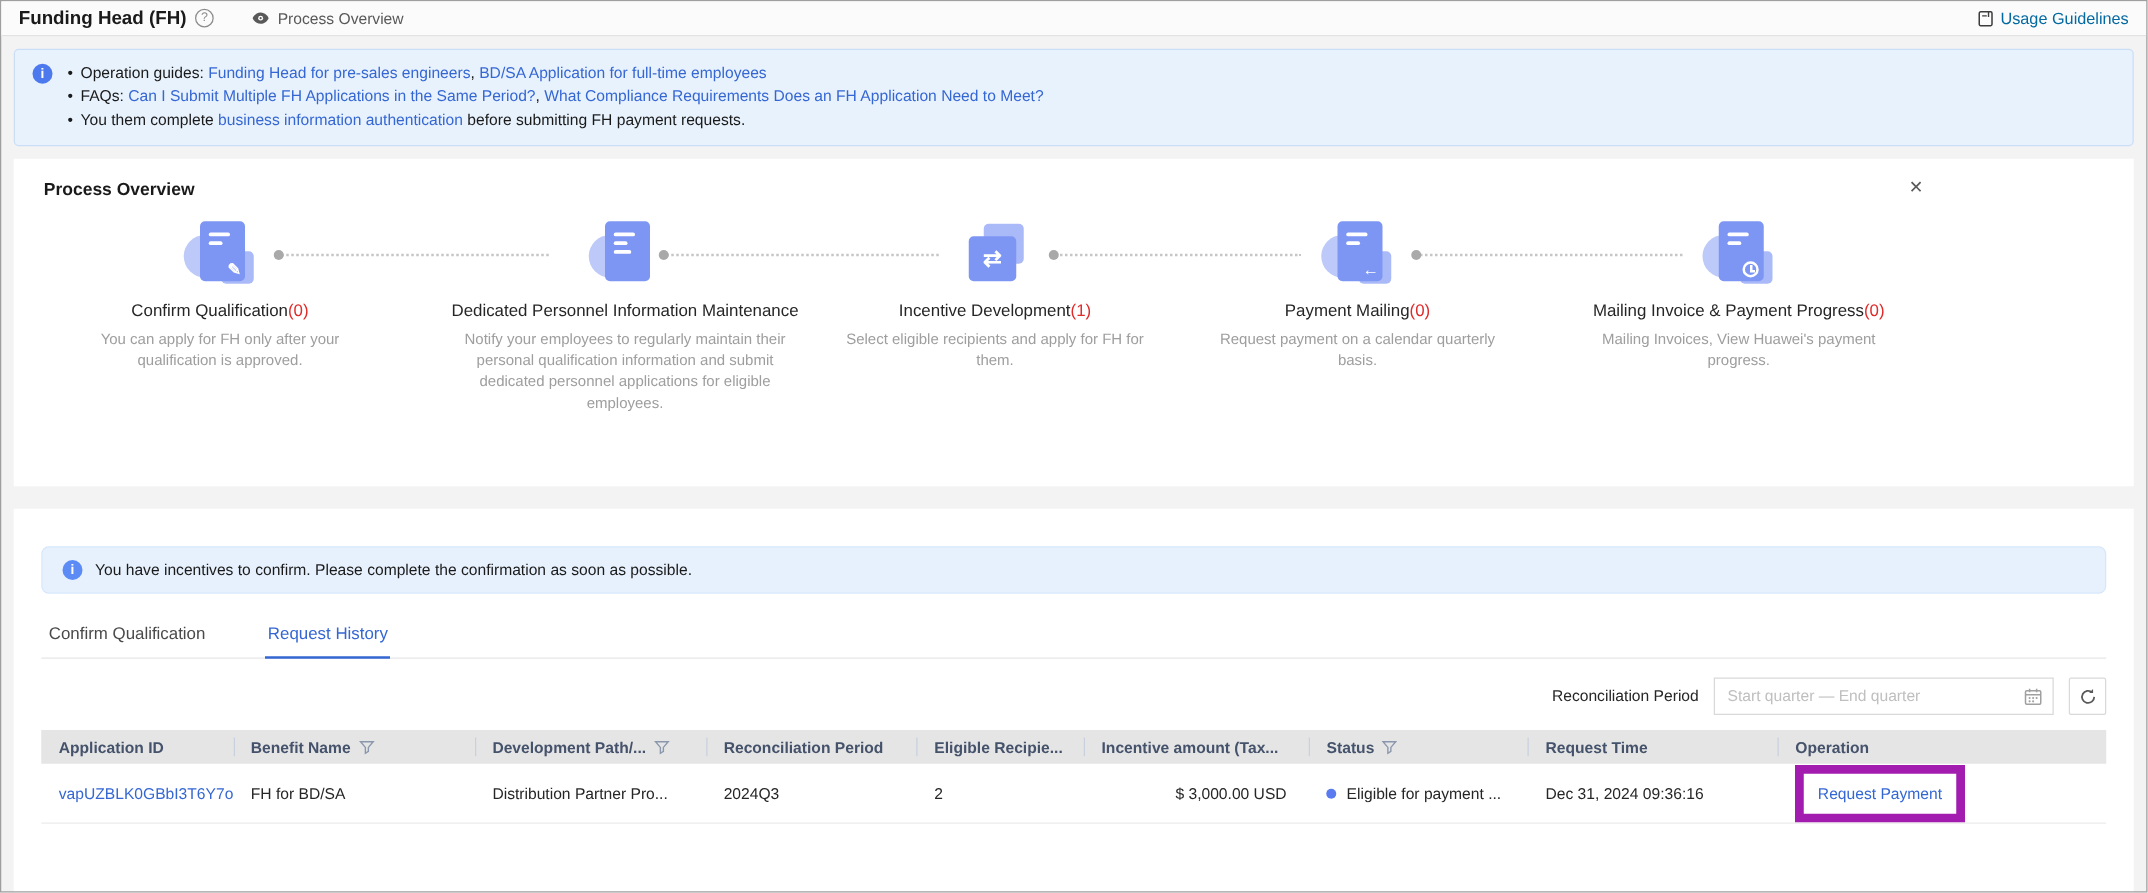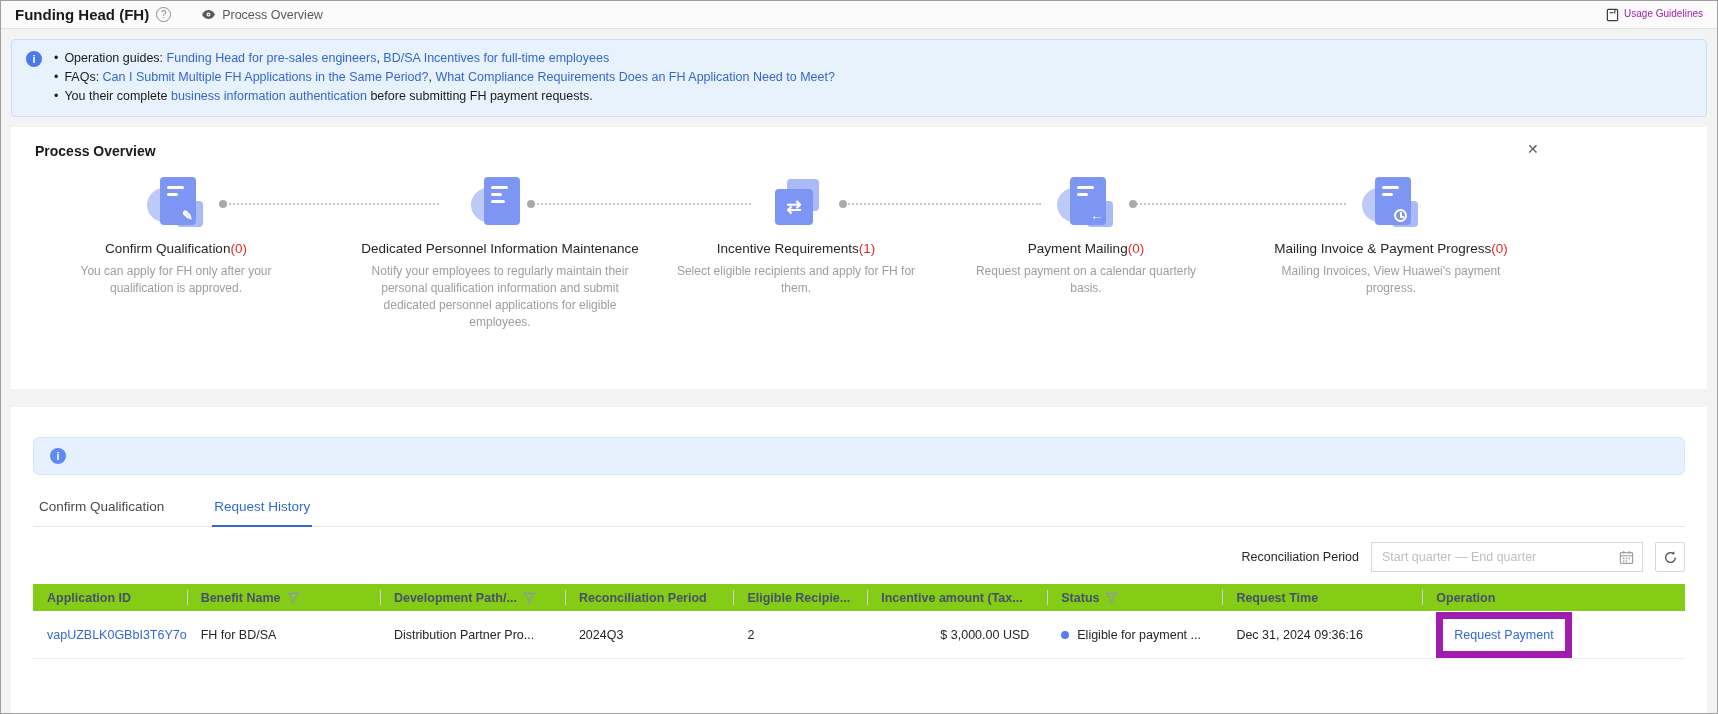--- a/index.html
+++ b/index.html
@@ -21,21 +21,21 @@
     display:flex; align-items:center; padding:0 14px;
   }
   .topbar .title { font-size:15px; font-weight:bold; color:#1a1a1a; }
   .help-circle {
     width:15px; height:15px; border:1px solid #8c8c8c; border-radius:50%;
     color:#8c8c8c; font-size:10px; line-height:13px; text-align:center;
     margin-left:7px; display:inline-block;
   }
   .view-toggle { display:flex; align-items:center; gap:6px; margin-left:30px; color:#595959; font-size:12.5px; cursor:pointer; }
   .spacer { flex:1; }
-  .usage { display:flex; gap:5px; font-size:10px; color:#a21caf; cursor:pointer; }
+  .usage { display:flex; align-items:center; gap:5px; font-size:13px; color:#0369a1; cursor:pointer; }
 
   
   .notice-wrap { padding:10px 10px 0; }
   .notice-banner {
     background:#e8f2fd; border:1px solid #cadef7; border-radius:4px;
     padding:9px 16px 10px 14px; position:relative;
   }
   .notice-banner .info-dot { position:absolute; left:14px; top:11px; }
   .info-dot {
     width:16px; height:16px; border-radius:50%; background:#4d79ef; color:#fff;
@@ -122,21 +122,21 @@
     flex:1; border:none; outline:none; font-size:12.5px; color:#262626;
     font-family:"Liberation Sans", sans-serif; background:transparent;
   }
   .range-input input::placeholder { color:#bfbfbf; }
   .refresh-btn {
     width:30px; height:30px; border:1px solid #d9d9d9; border-radius:2px; background:#fff;
     display:flex; align-items:center; justify-content:center; color:#595959; cursor:pointer;
   }
 
   
-  .t-head { display:flex; background:#84cc16; height:27px; align-items:center; }
+  .t-head { display:flex; background:#e5e5e5; height:27px; align-items:center; }
   .th {
     font-size:12.5px; font-weight:bold; color:#45526b; padding-left:14px;
     display:flex; align-items:center; gap:6px; position:relative; height:100%;
   }
   .th + .th::before {
     content:""; position:absolute; left:0; top:6px; width:1px; height:15px; background:#c9d1de;
   }
   .t-row { display:flex; align-items:center; height:48px; border-bottom:1px solid #ececec; }
   .td { font-size:12.5px; color:#262626; padding-left:14px; overflow:hidden; white-space:nowrap; }
   .c1 { width:9.3%; } .c2 { width:11.7%; } .c3 { width:11.2%; } .c4 { width:10.2%; }
@@ -175,27 +175,27 @@
     </span>
     <span>Usage Guidelines</span>
   </span>
 </div>
 
 <div class="notice-wrap">
   <div class="notice-banner">
     <i class="info-dot">i</i>
     <div class="notice-lines">
       <div class="nline">
-        <span class="bullet">•</span><span>Operation guides: </span><a class="link">Funding Head for pre-sales engineers</a><span>, </span><a class="link">BD/SA Incentives for full-time employees</a>
+        <span class="bullet">•</span><span>Operation guides: </span><a class="link">Funding Head for pre-sales engineers</a><span>, </span><a class="link">BD/SA Application for full-time employees</a>
       </div>
       <div class="nline">
         <span class="bullet">•</span><span>FAQs: </span><a class="link">Can I Submit Multiple FH Applications in the Same Period?</a><span>, </span><a class="link">What Compliance Requirements Does an FH Application Need to Meet?</a>
       </div>
       <div class="nline">
-        <span class="bullet">•</span><span>You their complete </span><a class="link">business information authentication</a><span> before submitting FH payment requests.</span>
+        <span class="bullet">•</span><span>You them complete </span><a class="link">business information authentication</a><span> before submitting FH payment requests.</span>
       </div>
     </div>
   </div>
 </div>
 
 <div class="process-panel">
   <div class="process-title">Process Overview</div>
   <span class="close-x">✕</span>
 
   <div class="steps-area">
@@ -231,21 +231,21 @@
       <div class="step-desc" style="max-width:268px;">Notify your employees to regularly maintain their personal qualification information and submit dedicated personnel applications for eligible employees.</div>
     </div>
 
     <div class="step" style="left:635px; width:300px;">
       <div class="step-icon transfer">
         <span class="back-sq"></span>
         <span class="doc">
             <b class="glyph">⇄</b>
           </span>
       </div>
-      <div class="step-title"><span>Incentive Requirements</span><span class="count">(1)</span></div>
+      <div class="step-title"><span>Incentive Development</span><span class="count">(1)</span></div>
       <div class="step-desc" style="max-width:250px;">Select eligible recipients and apply for FH for them.</div>
     </div>
 
     <div class="step" style="left:935px; width:280px;">
       <div class="step-icon">
         <span class="bg-circle"></span>
           <span class="back-sq"></span>
         <span class="doc">
             <i class="l1"></i>
             <i class="l2"></i>
@@ -270,20 +270,21 @@
       <div class="step-desc" style="max-width:240px;">Mailing Invoices, View Huawei's payment progress.</div>
     </div>
   </div>
 </div>
 
 <div class="main-panel">
 
 
   <div class="incentive-banner">
     <i class="info-dot" style="background:#5c8bf5;">i</i>
+    <span>You have incentives to confirm. Please complete the confirmation as soon as possible.</span>
   </div>
 
   <div class="tabs">
     <div class="tab">Confirm Qualification</div>
     <div class="tab active">Request History</div>
   </div>
 
   <div class="filter-row">
     <span class="filter-label">Reconciliation Period</span>
     <div class="range-input">

